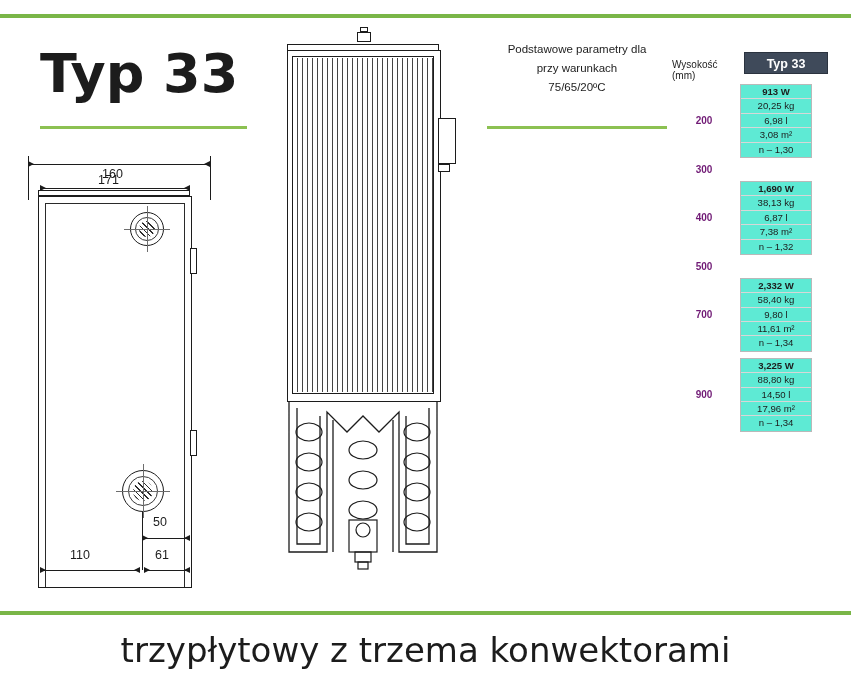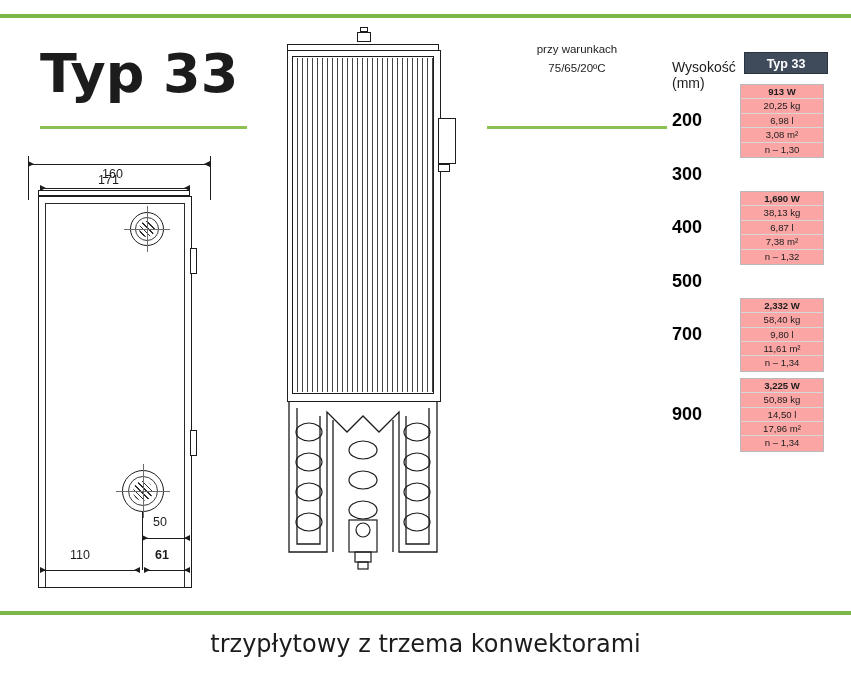--- a/index.html
+++ b/index.html
@@ -78,21 +78,21 @@
     background: #8cc152;
   }
 
   
   .bottom-caption {
     position: absolute;
     left: 0;
     top: 630px;
     width: 851px;
     text-align: center;
-    font-size: 24px;
+    font-size: 34px;
     color: #1c1c1c;
     font-family: "DejaVu Sans", sans-serif;
   }
 
   
   .drawing-left {
     position: absolute;
     left: 20px;
     top: 140px;
     width: 230px;
@@ -255,21 +255,21 @@
     width: 165px;
   }
   .tbl-head {
     position: relative;
     height: 26px;
   }
   .tbl-head .hlabel {
     position: absolute;
     left: 0;
     top: 7px;
-    font-size: 14px;
+    font-size: 10px;
     color: #1c1c1c;
     width: 68px;
     text-align: left;
   }
   .tbl-head .hbadge {
     position: absolute;
     left: 72px;
     top: 0;
     width: 84px;
     height: 22px;
@@ -283,32 +283,32 @@
     box-sizing: border-box;
   }
   .grp {
     position: relative;
     display: flex;
     align-items: center;
     margin-top: 6px;
   }
   .grp .hgt {
     width: 68px;
-    font-size: 18px;
+    font-size: 10px;
     font-weight: bold;
-    color: #000000;
-    text-align: left;
+    color: #701a75;
+    text-align: center;
     padding-right: 4px;
     box-sizing: border-box;
   }
   .grp .vals {
-    width: 84px;
+    width: 72px;
     border: 1px solid #b9b9b9;
     box-sizing: border-box;
-    background: #fca5a5;
+    background: #5eead4;
   }
   .grp .vals div {
     font-size: 9.6px;
     line-height: 14.4px;
     height: 14.4px;
     text-align: center;
     color: #1c1c1c;
     border-bottom: 1px solid #d7d7d7;
     box-sizing: border-box;
     white-space: nowrap;
@@ -321,20 +321,21 @@
 
 <div class="page">
 
   <div class="top-rule"></div>
   <div class="bottom-rule"></div>
 
   <div class="title">Typ 33</div>
   <div class="title-underline"></div>
 
   <div class="params-note">
+    <div>Podstawowe parametry dla</div>
     <div>przy warunkach</div>
     <div>75/65/20ºC</div>
   </div>
   <div class="params-underline"></div>
 
   <div class="drawing-left">
 
     <div class="dim" style="left:78px; top:17px;margin-top:16px;">171</div>
     <div class="hline" style="left:8px; top:24px; width:182px;"></div>
     <div class="arrowR" style="left:8px; top:21px;"></div>
@@ -367,21 +368,21 @@
     <div class="thinline" style="left:96px; top:350.5px; width:54px; height:1px;"></div>
     <div class="thinline" style="left:122.5px; top:324px; width:1px; height:54px;"></div>
 
     <div class="dim" style="left:133px; top:375px;">50</div>
     <div class="hline" style="left:122px; top:398px; width:48px;"></div>
     <div class="arrowR" style="left:122px; top:395px;"></div>
     <div class="arrowL" style="left:164px; top:395px;"></div>
     <div class="vline" style="left:122px; top:372px; height:58px;"></div>
 
     <div class="dim" style="left:50px; top:408px;">110</div>
-    <div class="dim" style="left:135px; top:408px;font-weight:bold;">61</div>
+    <div class="dim" style="left:135px; top:408px;">61</div>
     <div class="hline" style="left:20px; top:430px; width:100px;"></div>
     <div class="arrowR" style="left:20px; top:427px;"></div>
     <div class="arrowL" style="left:114px; top:427px;"></div>
     <div class="hline" style="left:124px; top:430px; width:46px;"></div>
     <div class="arrowR" style="left:124px; top:427px;"></div>
     <div class="arrowL" style="left:164px; top:427px;"></div>
     <div class="vline" style="left:20px; top:446px; height:-0px;"></div>
   </div>
 
   <div class="drawing-center">
@@ -473,21 +474,21 @@
         <div>9,80 l</div>
         <div>11,61 m²</div>
         <div>n – 1,34</div>
       </div>
     </div>
 
     <div class="grp">
       <div class="hgt">900</div>
       <div class="vals">
         <div class="first">3,225 W</div>
-        <div>50,89 kg</div>
+        <div>88,80 kg</div>
         <div>14,50 l</div>
         <div>17,96 m²</div>
         <div>n – 1,34</div>
       </div>
     </div>
   </div>
 
   <div class="bottom-caption">trzypłytowy z trzema konwektorami</div>
 
 </div>

